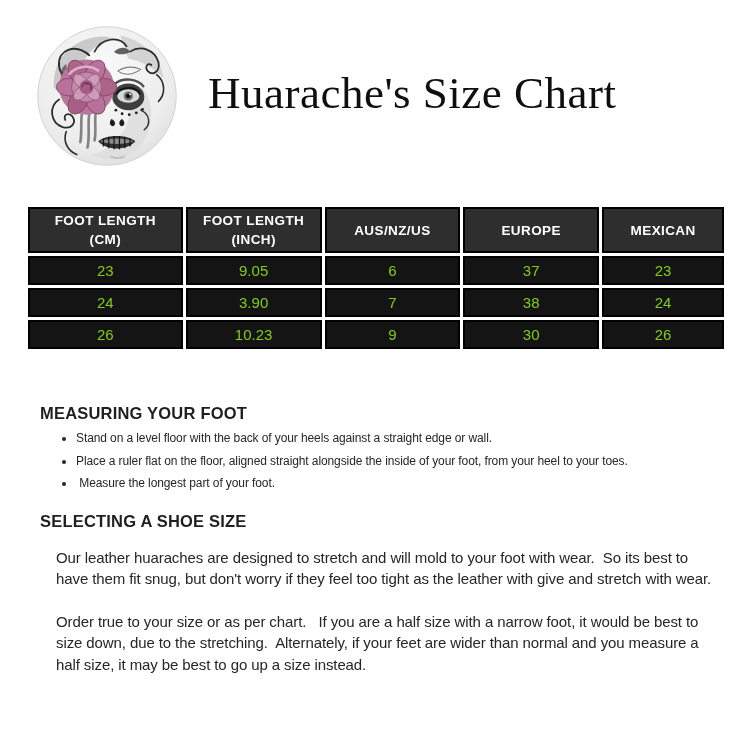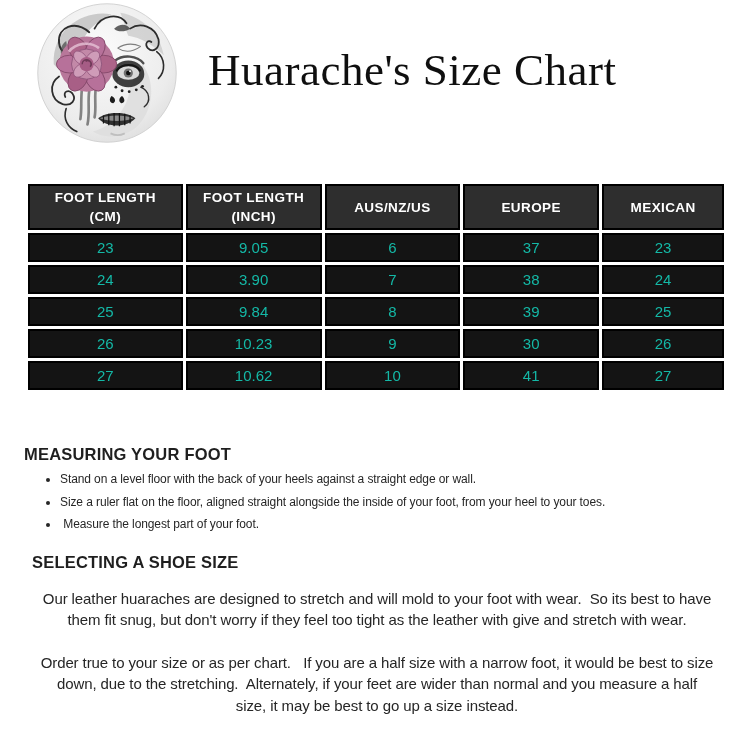--- a/index.html
+++ b/index.html
@@ -10,21 +10,21 @@
     font-family: "Liberation Sans", sans-serif;
     color: #262626;
     overflow: hidden;
   }
   .page { width: 750px; height: 746px; position: relative; }
 
   
   .masthead {
     display: flex;
     align-items: center;
-    padding: 0 0 0 36px;
+    padding: 23px 0 0 36px;
     height: 145px;
   }
   .logo { width: 142px; height: 142px; flex: 0 0 auto; }
   .title {
     font-family: "Liberation Serif", "DejaVu Serif", serif;
     font-weight: 400;
     font-size: 45px;
     letter-spacing: 0.5px;
     color: #0f0f0f;
     margin: 0 0 6px 30px;
@@ -50,56 +50,55 @@
     font-size: 13.5px;
     font-weight: bold;
     letter-spacing: 0.4px;
     height: 40px;
     line-height: 19px;
     white-space: pre-line;
     padding: 1px 4px;
   }
   .size-table td {
     background: #141414;
-    color: #14b8a6;
+    color: #84cc16;
     font-size: 15px;
     height: 23px;
     padding: 1px 4px;
   }
 
   
-  .content { padding: 0 20px 0 24px; }
+  .content { padding: 0 20px 0 40px; }
   .sec-heading {
     font-size: 16.5px;
     font-weight: bold;
     color: #1f1f1f;
     letter-spacing: 0.2px;
     margin: 0 0 5px 0;
   }
   .sec-heading.measuring { margin-top: 52px; }
-  .sec-heading.selecting { margin-top: 17px; margin-left: 8px; }
+  .sec-heading.selecting { margin-top: 17px; }
   .bullet-list {
     margin: 0;
     padding: 0 0 0 36px;
     list-style: disc;
   }
   .bullet-list li {
     font-size: 12px;
     line-height: 21.5px;
     margin: 0 0 1px 0;
     white-space: pre-wrap;
     letter-spacing: -0.1px;
   }
   .para {
     font-size: 15px;
     line-height: 21.5px;
     margin: 16px;
     white-space: pre-wrap;
     letter-spacing: -0.1px;
-    text-align: center;
   }
   .para + .para { margin-top: 21px; }
 </style>
 </head>
 <body>
 
 <div class="page">
 
   <header class="masthead">
     <div class="logo">
@@ -230,50 +229,36 @@
         <td>23</td>
       </tr>
       <tr>
         <td>24</td>
         <td>3.90</td>
         <td>7</td>
         <td>38</td>
         <td>24</td>
       </tr>
       <tr>
-        <td>25</td>
-        <td>9.84</td>
-        <td>8</td>
-        <td>39</td>
-        <td>25</td>
-      </tr>
-      <tr>
         <td>26</td>
         <td>10.23</td>
         <td>9</td>
         <td>30</td>
         <td>26</td>
       </tr>
-      <tr>
-        <td>27</td>
-        <td>10.62</td>
-        <td>10</td>
-        <td>41</td>
-        <td>27</td>
-      </tr>
     </tbody>
   </table>
 
   <div class="content">
 
     <section>
       <h2 class="sec-heading measuring">MEASURING YOUR FOOT</h2>
       <ul class="bullet-list">
         <li>Stand on a level floor with the back of your heels against a straight edge or wall.</li>
-        <li>Size a ruler flat on the floor, aligned straight alongside the inside of your foot, from your heel to your toes.</li>
+        <li>Place a ruler flat on the floor, aligned straight alongside the inside of your foot, from your heel to your toes.</li>
         <li> Measure the longest part of your foot.</li>
       </ul>
     </section>
 
     <section>
       <h2 class="sec-heading selecting">SELECTING A SHOE SIZE</h2>
       <p class="para">Our leather huaraches are designed to stretch and will mold to your foot with wear.  So its best to have them fit snug, but don't worry if they feel too tight as the leather with give and stretch with wear.</p>
       <p class="para">Order true to your size or as per chart.   If you are a half size with a narrow foot, it would be best to size down, due to the stretching.  Alternately, if your feet are wider than normal and you measure a half size, it may be best to go up a size instead.</p>
     </section>
 

